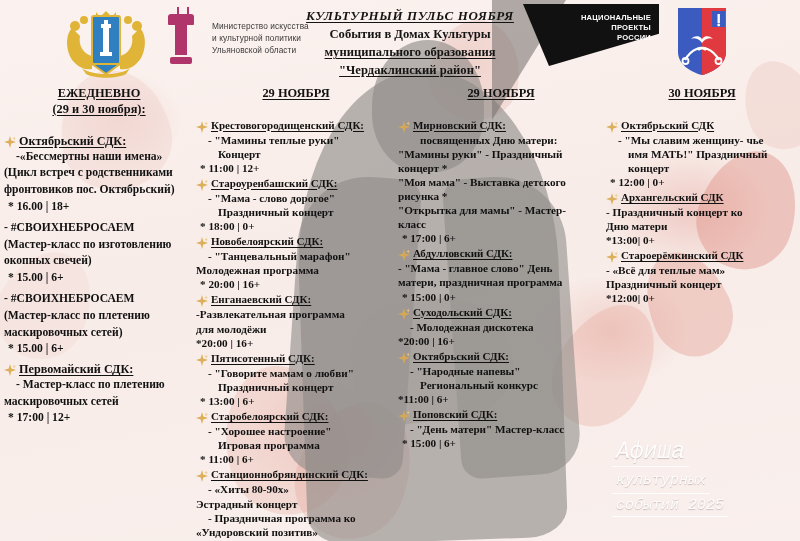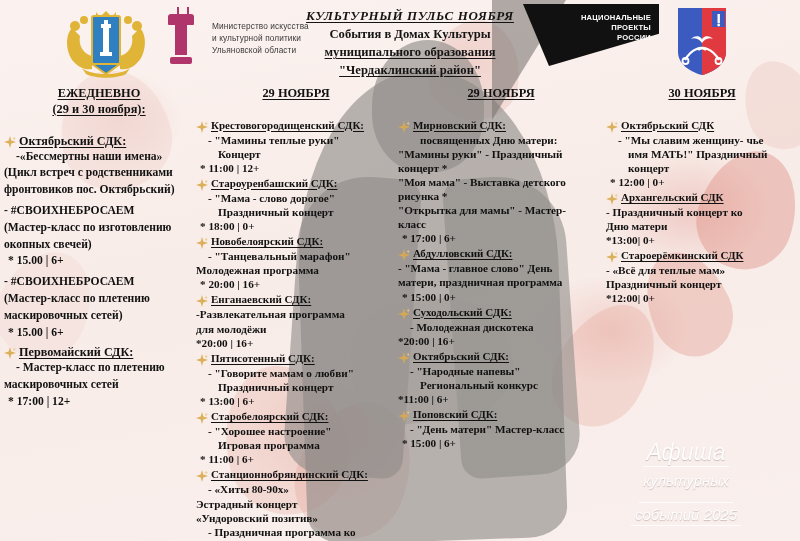--- a/index.html
+++ b/index.html
@@ -103,25 +103,25 @@
   .ln.ind2{padding-left:22px;}
   .ln.tm{padding-left:4px;}
   .ln.u{text-underline-offset:2px;}
   .blk{margin-bottom:2px;}
   .c1 .ln{font-size:11.6px;line-height:1.45;}
   .c1 .venue-name{font-size:12.2px;}
   .c1 .blk{margin-bottom:4px;}
   .c3 .ln, .c3 .venue-name{letter-spacing:-.05px;}
 
   
-  .signature{position:absolute;left:596px;top:440px;width:180px;text-align:center;
-    color:#fdfdfd;font-style:italic;font-family:Liberation Sans, sans-serif;
+  .signature{position:absolute;left:612px;top:440px;width:180px;text-align:left;
+    color:#fdfdfd;font-style:italic;font-family:Liberation Mono, monospace;
     text-shadow:0 1px 1px rgba(170,150,145,.55);pointer-events:none;}
   .sig1{font-size:23px;line-height:1.1;border-bottom:1.5px solid #fdfdfd;display:inline-block;padding:0 4px 1px;}
-  .sig2{font-size:15px;line-height:1.3;border-bottom:1.5px solid #fdfdfd;display:inline-block;margin-top:4px;padding:0 4px 11px;}
+  .sig2{font-size:15px;line-height:1.3;border-bottom:1.5px solid #fdfdfd;display:inline-block;margin-top:4px;padding:0 4px 2px;}
   .sig3{font-size:15px;line-height:1.3;border-bottom:1.5px solid #fdfdfd;display:inline-block;margin-top:2px;padding:0 4px 1px;}
 </style>
 </head>
 <body>
 
 <div id="poster">
 
   <div>
     <div class="petal" style="left:700px;top:150px;width:96px;height:120px;background:rgba(222,140,128,.42);transform:rotate(18deg);"></div>
     <div class="petal" style="left:648px;top:250px;width:80px;height:108px;background:rgba(224,150,138,.38);transform:rotate(-24deg);"></div>
@@ -222,20 +222,21 @@
               <svg viewBox="0 0 12 12" width="12" height="12">
                 <path d="M6 0 L7.3 4.6 L12 6 L7.3 7.4 L6 12 L4.7 7.4 L0 6 L4.7 4.6 Z" fill="#d9a94e" opacity="0.92"></path>
                 <path d="M10.2 0.4 L10.8 2.1 L12 2.6 L10.8 3.1 L10.2 4.8 L9.6 3.1 L8.4 2.6 L9.6 2.1 Z" fill="#e8c98a" opacity="0.85"></path>
               </svg>
             </span>
             <span class="venue-name">Октябрьский СДК:</span>
           </div>
           <div class="ln ind">-«Бессмертны наши имена»</div>
           <div class="ln ">(Цикл встреч с родственниками</div>
           <div class="ln ">фронтовиков пос. Октябрьский)</div>
+          <div class="ln tm">* 16.00 | 18+</div>
         </div>
         <div class="blk">
           <div class="ln u"> - #СВОИХНЕБРОСАЕМ</div>
           <div class="ln ">(Мастер-класс по изготовлению</div>
           <div class="ln ">окопных свечей)</div>
           <div class="ln tm">* 15.00 | 6+</div>
         </div>
         <div class="blk">
           <div class="ln u"> - #СВОИХНЕБРОСАЕМ</div>
           <div class="ln ">(Мастер-класс по плетению</div>
@@ -348,22 +349,22 @@
             <span class="spark">
               <svg viewBox="0 0 12 12" width="12" height="12">
                 <path d="M6 0 L7.3 4.6 L12 6 L7.3 7.4 L6 12 L4.7 7.4 L0 6 L4.7 4.6 Z" fill="#d9a94e" opacity="0.92"></path>
                 <path d="M10.2 0.4 L10.8 2.1 L12 2.6 L10.8 3.1 L10.2 4.8 L9.6 3.1 L8.4 2.6 L9.6 2.1 Z" fill="#e8c98a" opacity="0.85"></path>
               </svg>
             </span>
             <span class="venue-name">Станционнобряндинский СДК:</span>
           </div>
           <div class="ln ind">-     «Хиты 80-90х»</div>
           <div class="ln ">Эстрадный концерт</div>
+          <div class="ln ind">-     Праздничная программа ко</div>
           <div class="ln ">«Ундоровский позитив»</div>
-          <div class="ln ind">-     Праздничная программа ко</div>
           <div class="ln ind2">Дню матери</div>
           <div class="ln tm">* 13:00 | 0+</div>
         </div>
       </div>
     <div class="col col3 c3">
         <div class="col-head">29 НОЯБРЯ</div>
         <div class="blk">
           <div class="venue">
             <span class="spark">
               <svg viewBox="0 0 12 12" width="12" height="12">

